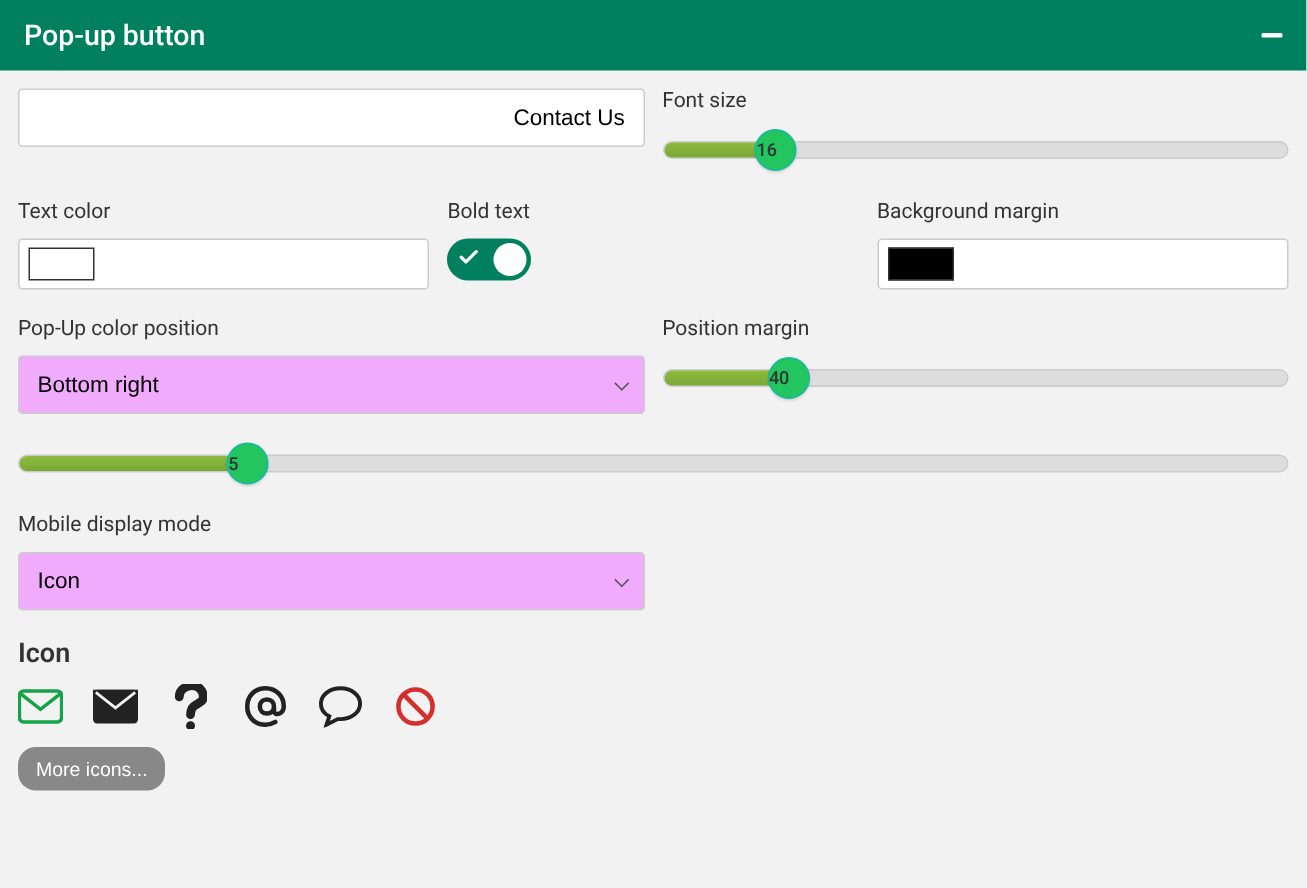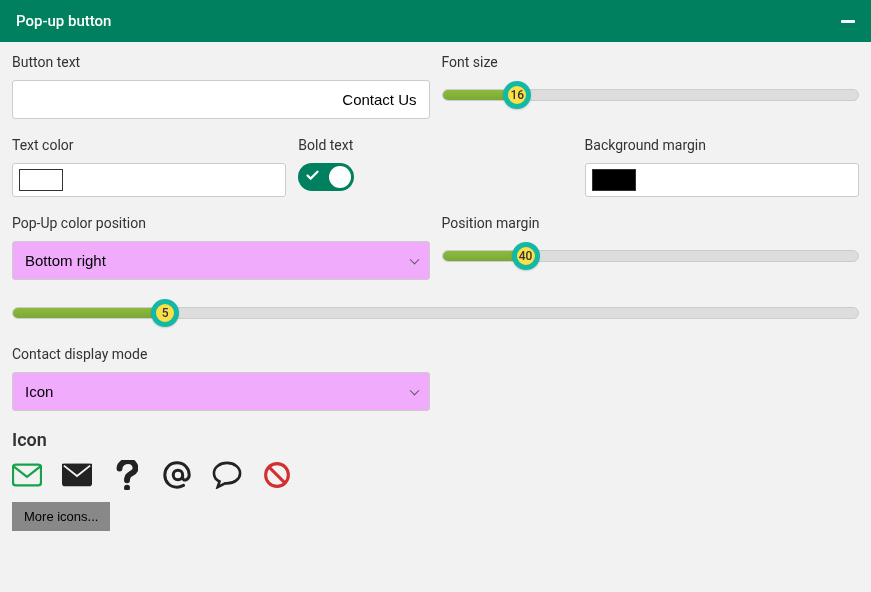--- a/index.html
+++ b/index.html
@@ -10,21 +10,21 @@
     background: #f2f2f2;
     width: 871px;
   }
   .panel {
     background: #f2f2f2;
   }
   .panel-header {
     background: #00805e;
     color: #fff;
     padding: 12px 16px;
-    font-size: 15px;
+    font-size: 19px;
     font-weight: 500;
     display: flex;
     justify-content: space-between;
     align-items: center;
   }
   .panel-body {
     padding: 12px 6px 16px 6px;
   }
   .row {
     display: flex;
@@ -104,26 +104,26 @@
     height: 100%;
     background: linear-gradient(to bottom, #8dbb3f, #7aa835);
     border-radius: 6px 0 0 6px;
   }
   .slider-thumb {
     position: absolute;
     top: 50%;
     transform: translate(-50%, -50%);
     width: 28px;
     height: 28px;
-    background: #fde047;
-    border: 5px solid #14b8a6;
+    background: #22c55e;
+    border: 1px solid #14b8a6;
     border-radius: 50%;
     display: flex;
     align-items: center;
-    justify-content: center;
+    justify-content: flex-start;
     font-size: 12px;
     font-weight: 500;
     box-shadow: 0 1px 2px rgba(0,0,0,0.15);
   }
   .toggle {
     width: 56px;
     height: 28px;
     border-radius: 14px;
     background: #00805e;
     position: relative;
@@ -173,24 +173,24 @@
     width: 30px;
     height: 30px;
     display: flex;
     align-items: center;
     justify-content: center;
     cursor: pointer;
   }
   .more-icons {
     margin-left: 6px;
     background: #888;
-    color: #000000;
+    color: #ffffff;
     border: none;
     padding: 7px 12px;
-    border-radius: 0;
+    border-radius: 12px;
     font-size: 13px;
     cursor: pointer;
   }
   .collapse-icon {
     width: 14px;
     height: 3px;
     background: #fff;
     border-radius: 1px;
   }
   .full-row { padding: 0 6px; margin-bottom: 18px; }
@@ -201,21 +201,20 @@
 <div class="panel">
   <div class="panel-header">
     <span>Pop-up button</span>
     <span class="collapse-icon"></span>
   </div>
 
   <div class="panel-body">
 
     <div class="row">
       <div class="col-half">
-        <label class="field-label">Button text</label>
         <input type="text" value="Contact Us" style="">
       </div>
       <div class="col-half">
         <label class="field-label">Font size</label>
         <div class="slider-wrap">
           <div class="slider-track">
             <div class="slider-fill" id="fs-fill" style="width: 18%;"></div>
             <div class="slider-thumb" id="fs-thumb" style="left: 18%;">
                 <span>16</span>
               </div>
@@ -278,21 +277,21 @@
           <div class="slider-fill" id="br-fill" style="width: 18%;"></div>
           <div class="slider-thumb" id="br-thumb" style="left: 18%;">
               <span>5</span>
             </div>
         </div>
       </div>
     </div>
 
     <div class="row">
       <div class="col-half">
-        <label class="field-label">Contact display mode</label>
+        <label class="field-label">Mobile display mode</label>
         <div class="select-wrap">
           <select>
             <option>Icon</option>
           </select>
         </div>
       </div>
     </div>
 
     <div class="section-title">Icon</div>
 

